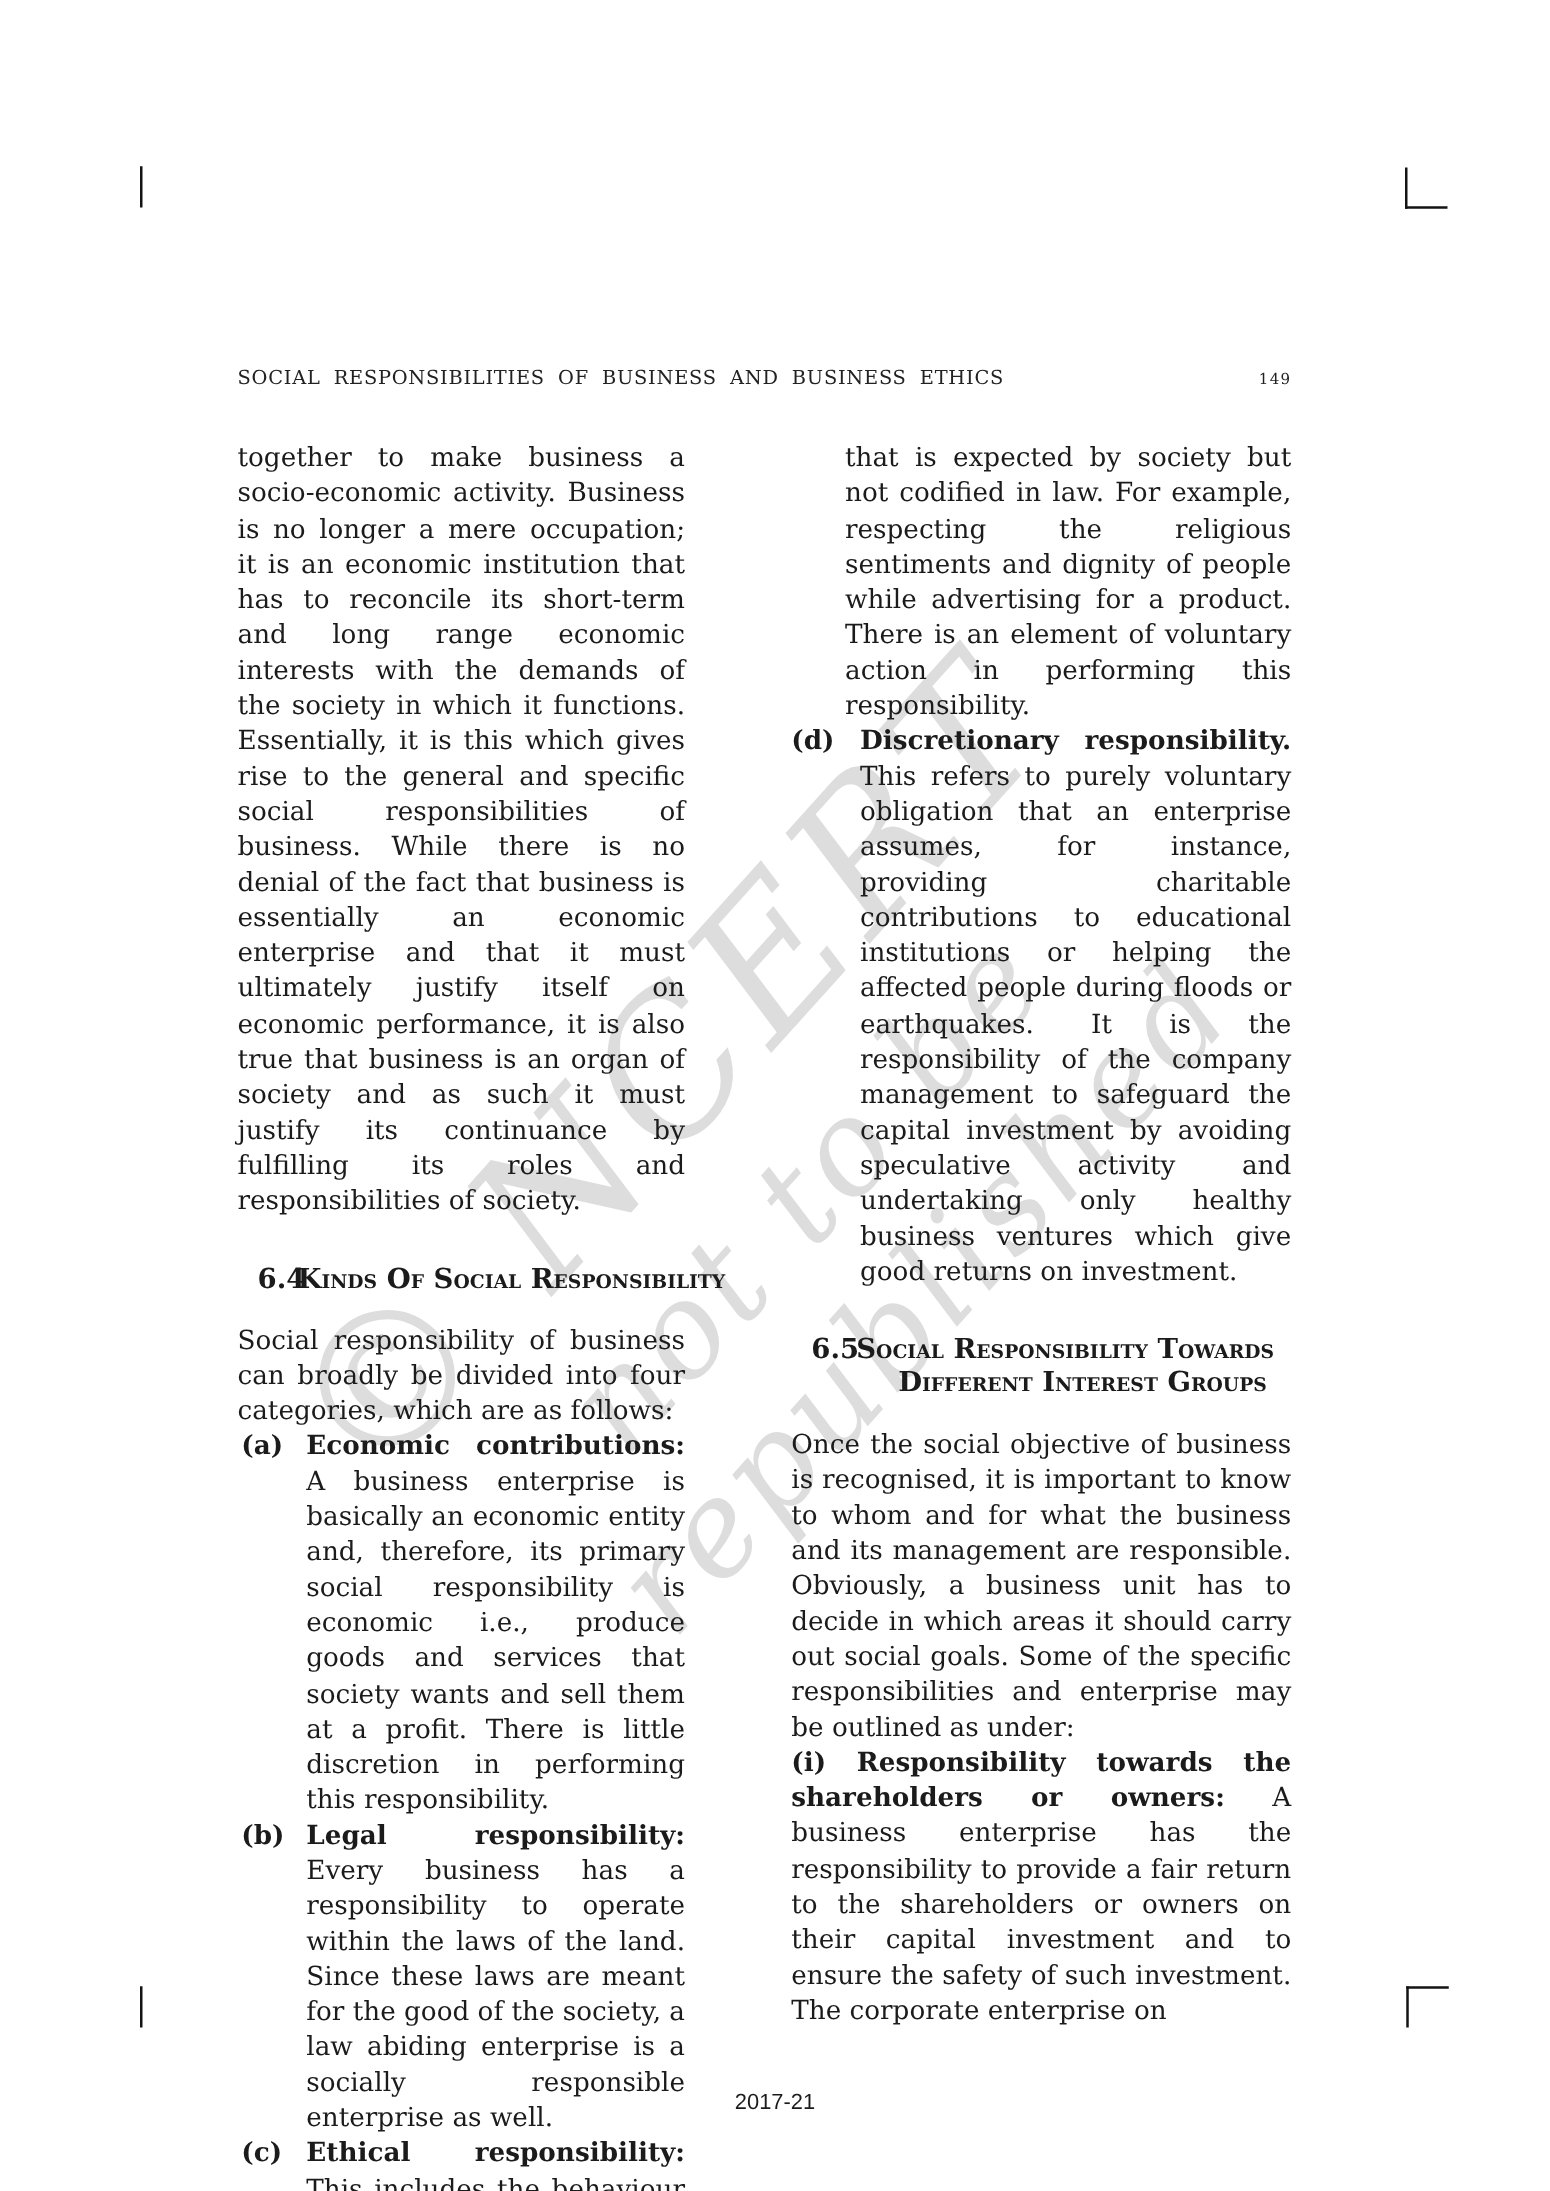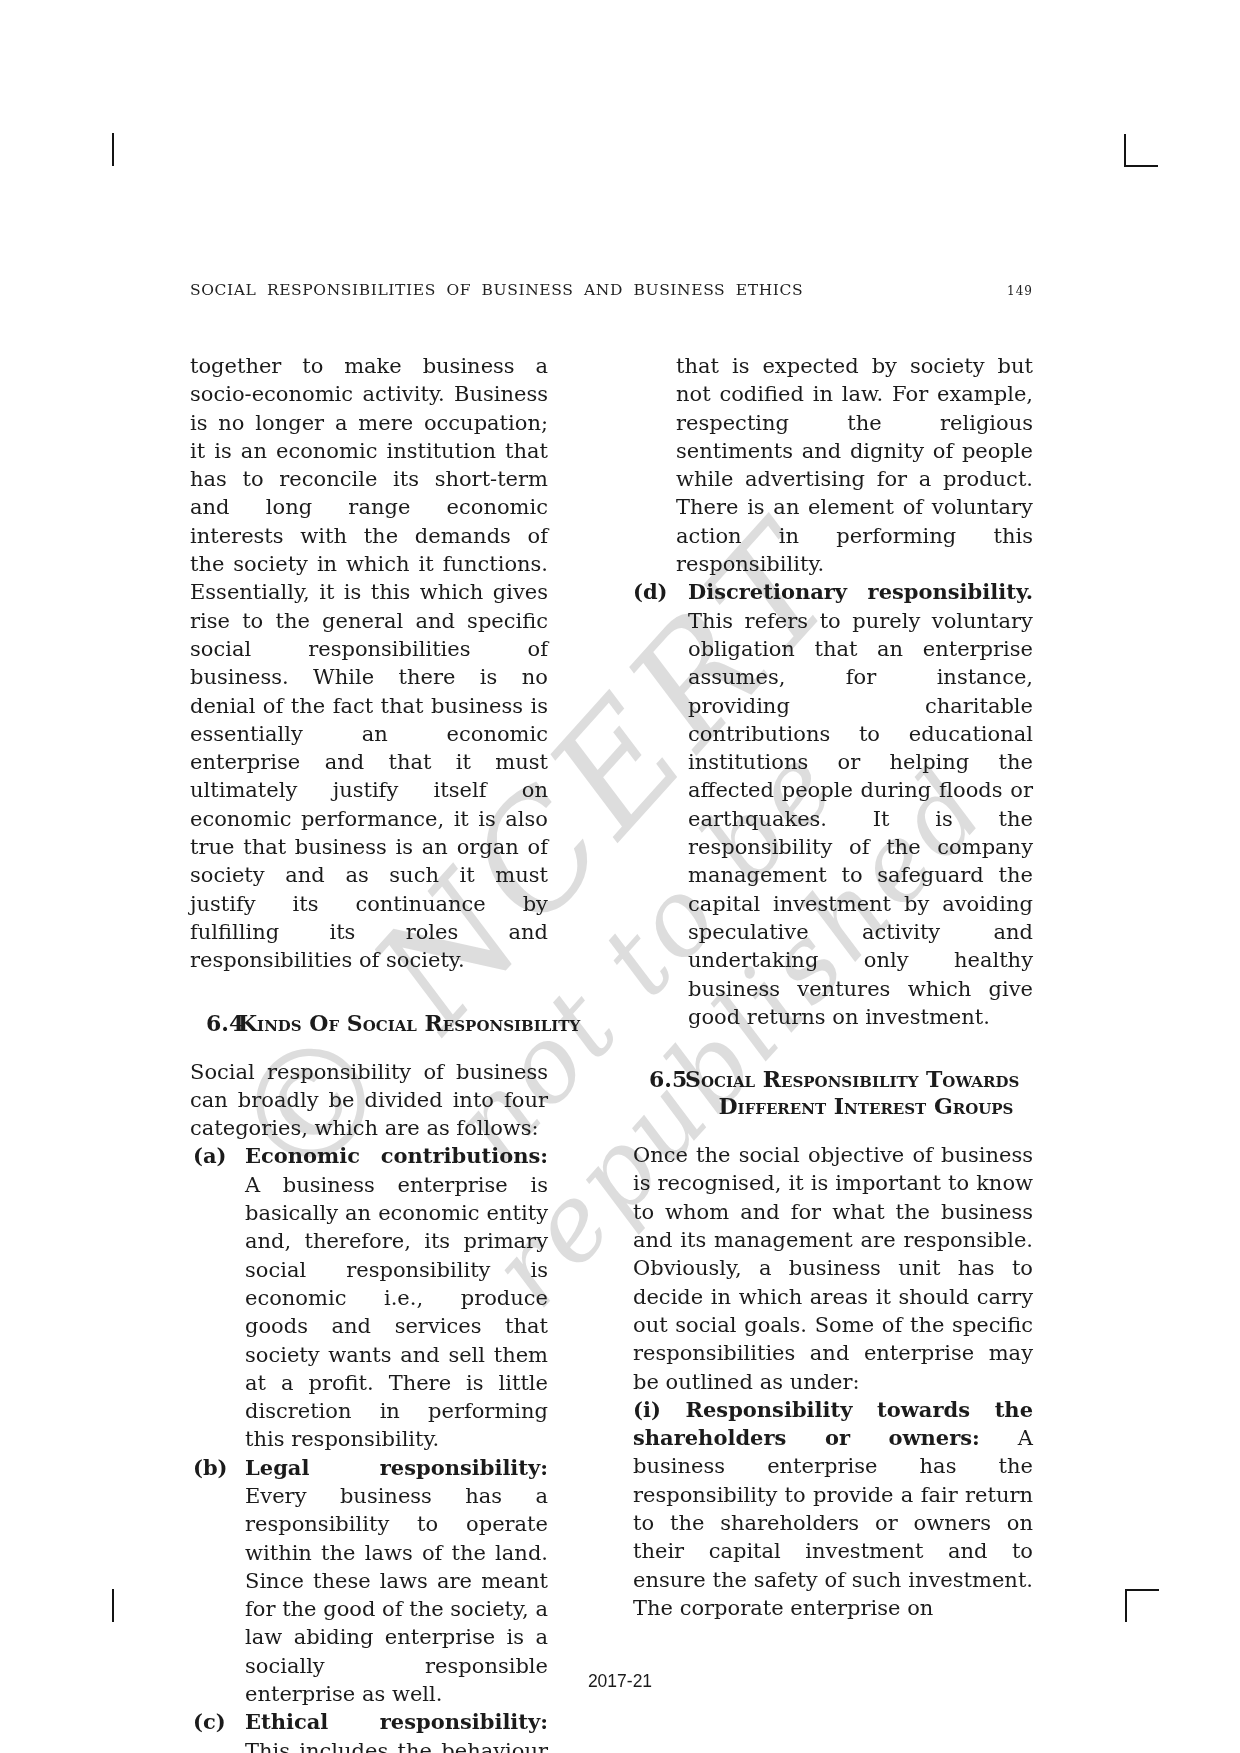--- a/index.html
+++ b/index.html
@@ -12,21 +12,21 @@
   .mark { position:absolute; background:#141414; }
   .mark-v { width:2px; height:33px; }
   .mark-h { height:2px; width:34px; }
 
   
   .runhead {
     position:absolute; left:190px; top:281px; width:843px;
     display:flex; justify-content:space-between; align-items:baseline;
   }
   .runhead-title {
-    font-size:15.5px; letter-spacing:0.6px; word-spacing:5px; color:#222;
+    font-size:15.5px; letter-spacing:0.6px; word-spacing:5px; color:#222;margin-top:12px;
   }
   .runhead-page { font-size:12px; letter-spacing:1px; color:#222; }
 
   
   .col { position:absolute; top:352px; font-size:21px; line-height:28.3px; text-align:justify; }
   .col-left  { left:190px; width:358px; }
   .col-right { left:633px; width:400px; }
 
   p.par { margin:0; }
   .hang-par { padding-left:43px; }

